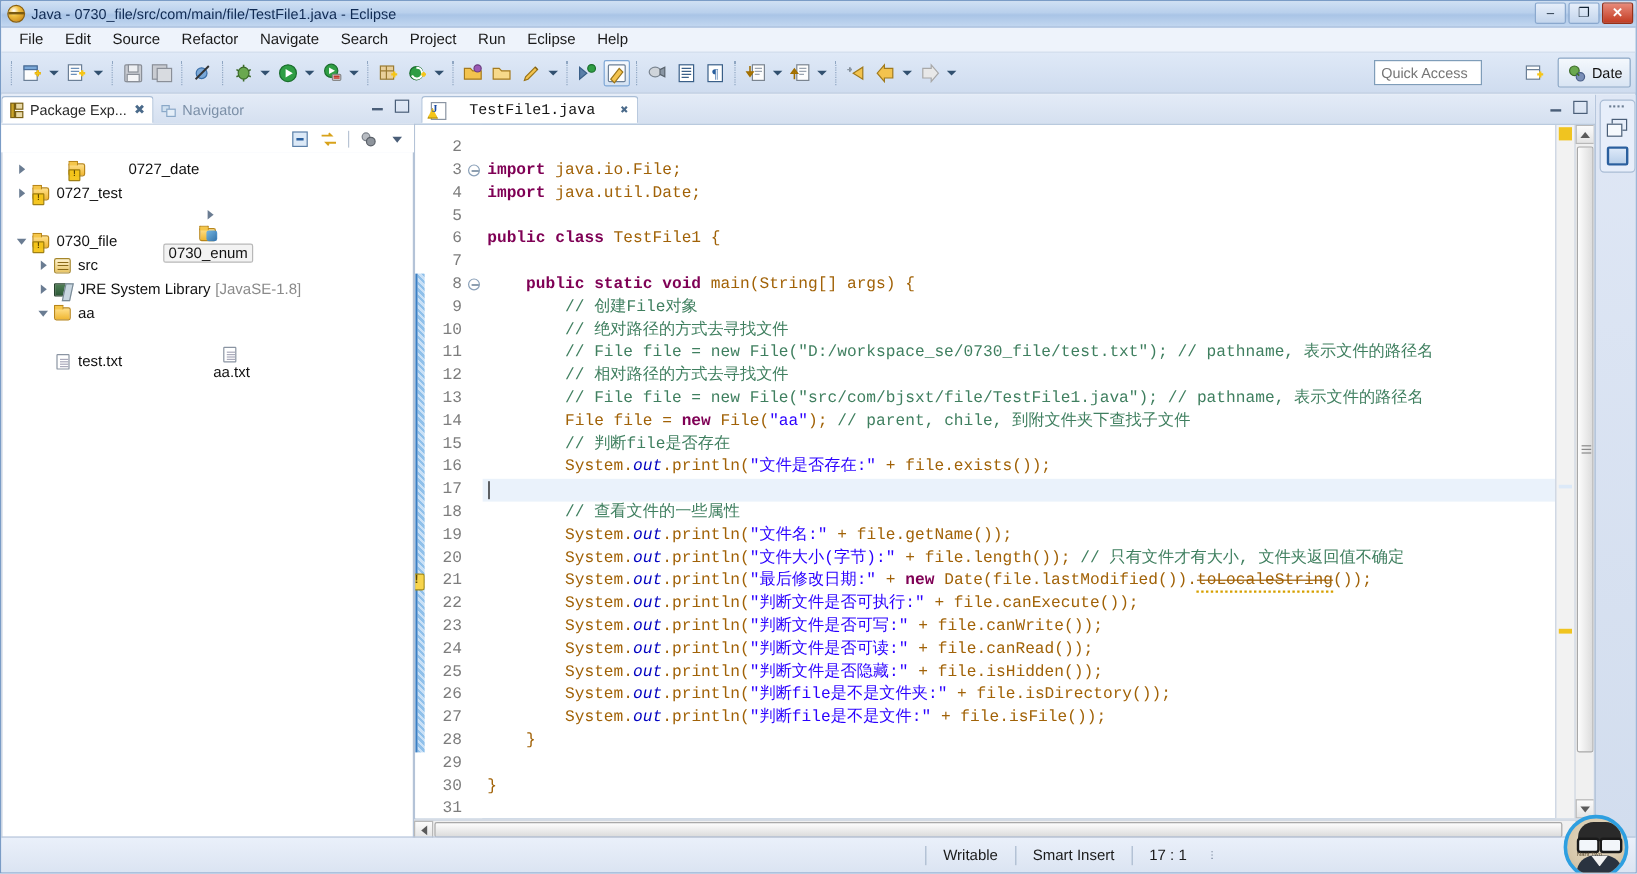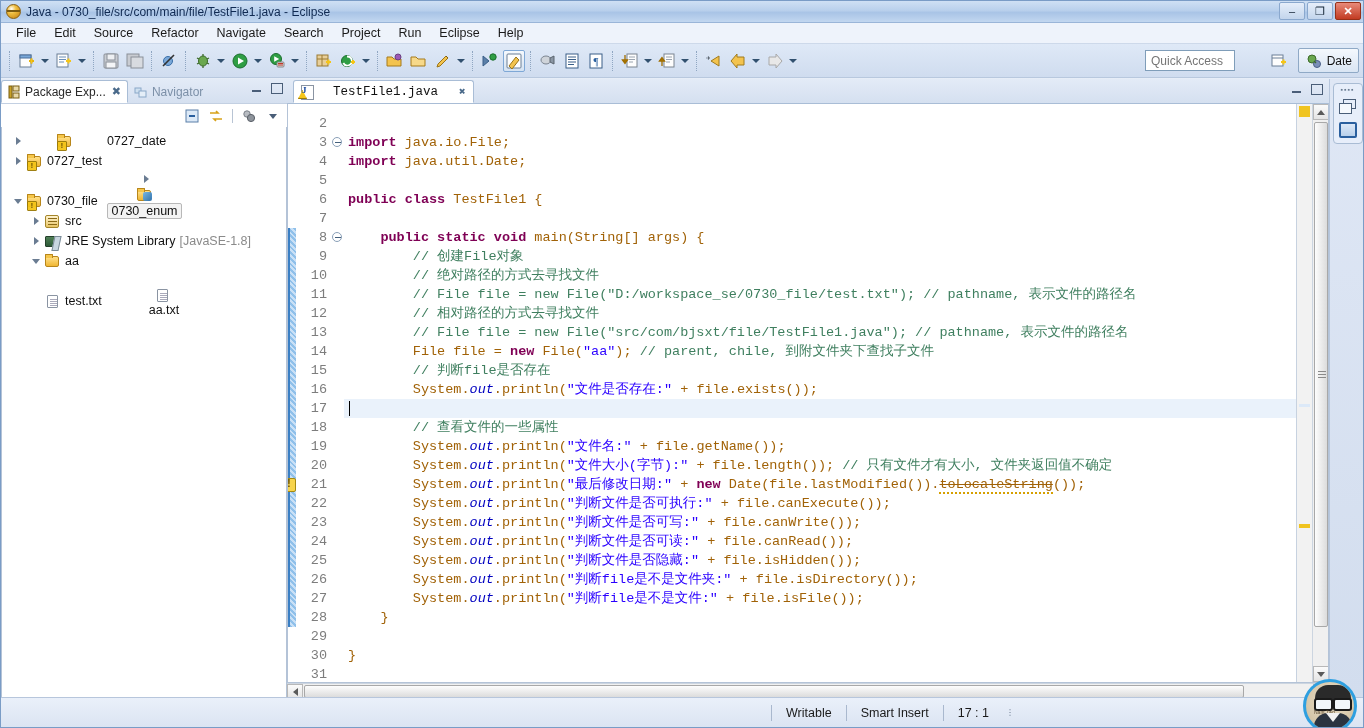--- a/index.html
+++ b/index.html
@@ -127,21 +127,21 @@
 
   
   .main {
     position: absolute; left: 0; top: 78px;
     width: 1364px; height: 620px;
     display: flex;
   }
 
   
   .left-pane {
-    width: 286px; height: 620px;
+    width: 344px; height: 620px;
     background: #eef2f9;
     display: flex; flex-direction: column;
     position: relative;
   }
   .view-tabs {
     height: 24px; display: flex; align-items: flex-end;
     background: linear-gradient(to bottom,#e3ebf7,#d5e0f0);
     position: relative;
   }
   .view-tab {

